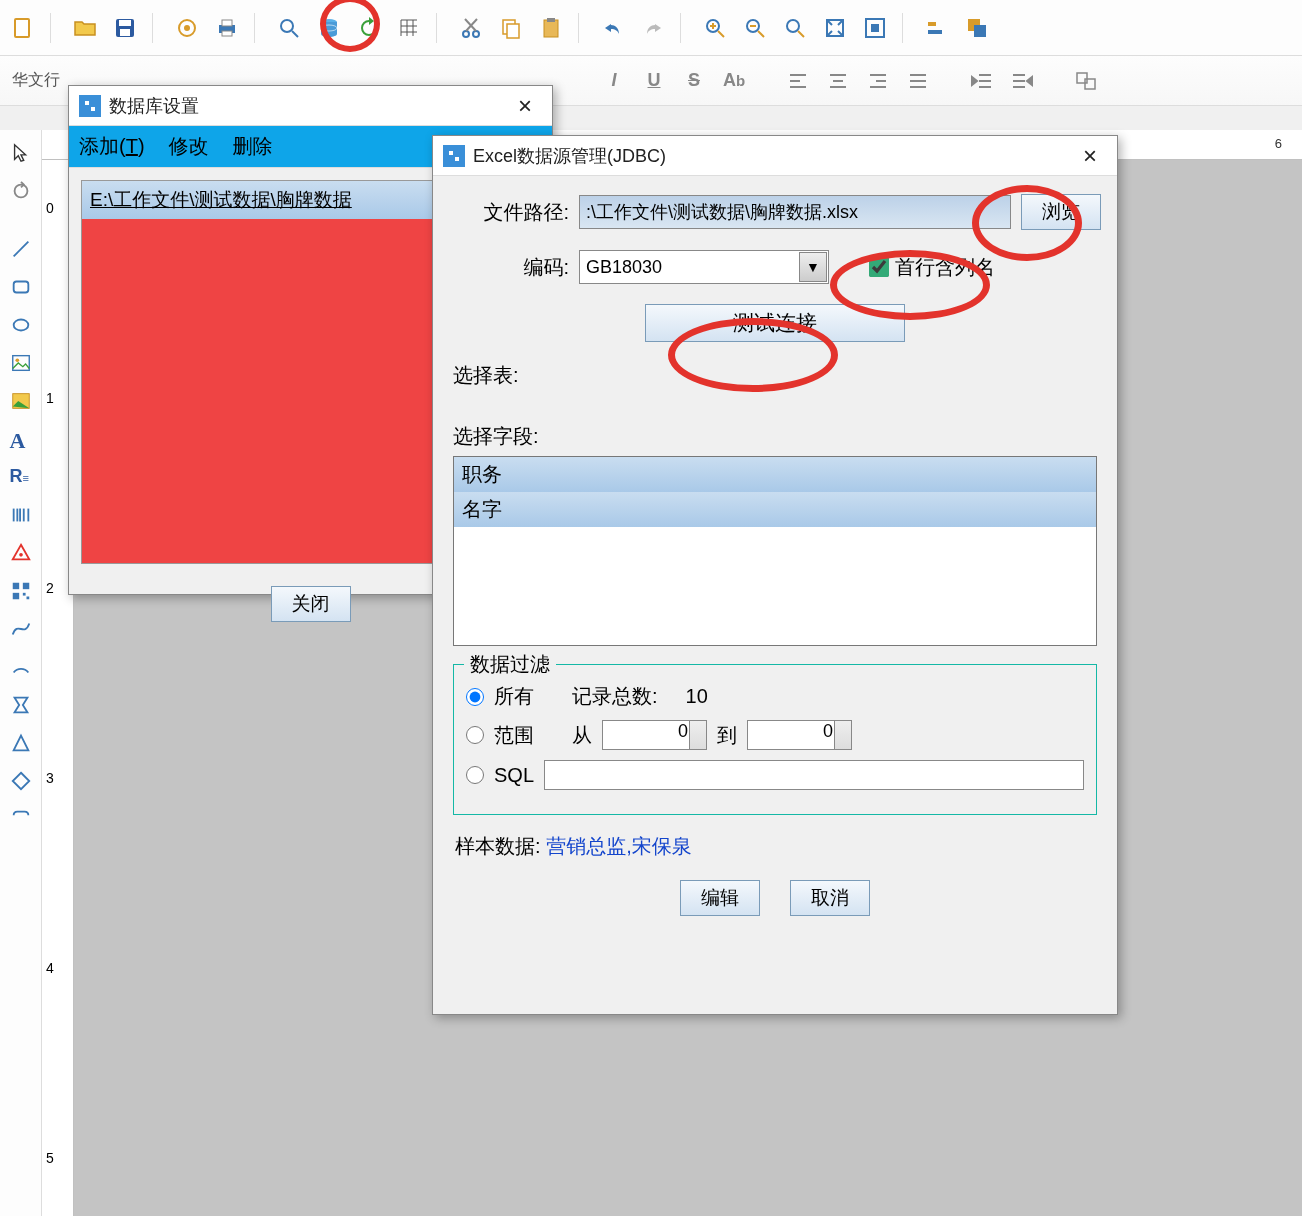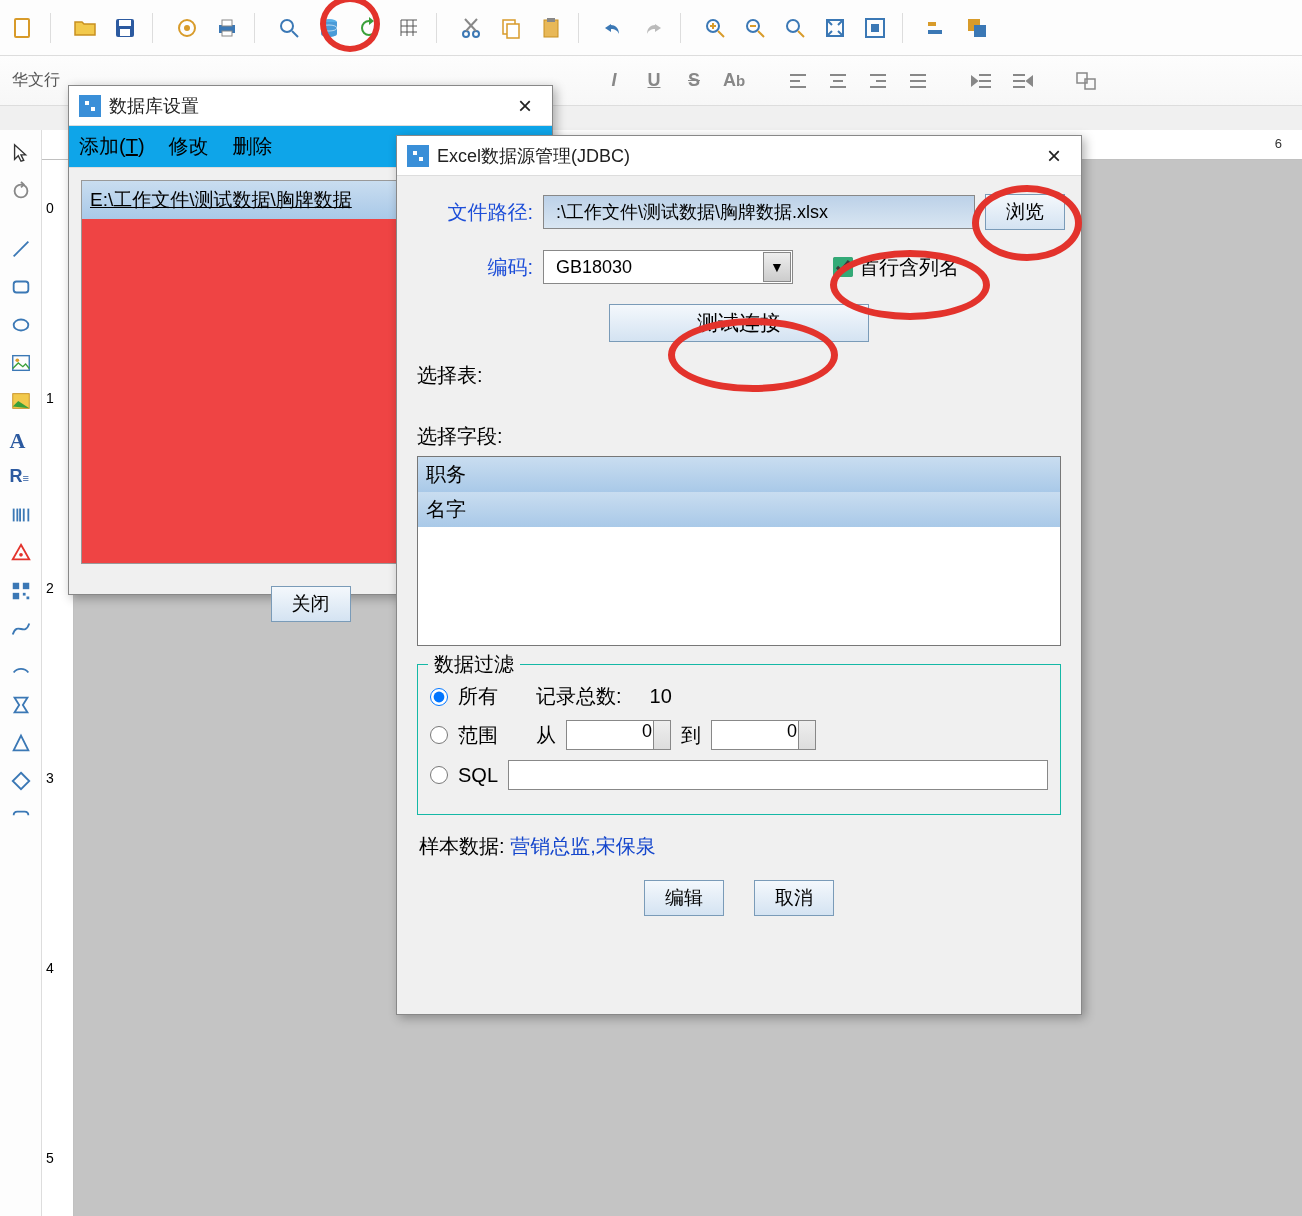--- a/index.html
+++ b/index.html
@@ -174,29 +174,29 @@
   font-size: 19px;
   background: linear-gradient(#c9ddf0,#a9c9e8);
   white-space: nowrap;
   overflow: hidden;
 }
 .dlg-db .footer {
   display:flex; justify-content:center; padding: 10px 0;
 }
 
 
-.dlg-excel { top: 135px; left: 396px; width: 686px; height: 880px; z-index: 20;}
+.dlg-excel { top: 135px; left: 432px; width: 686px; height: 880px; z-index: 20;}
 .dlg-excel .body { padding: 18px 16px; }
 .row { display:flex; align-items:center; margin-bottom: 20px; gap: 10px; }
-.row .label { width: 120px; text-align:right; font-size:20px; color:#1d4ed8;}
+.row .label { width: 120px; text-align:right; font-size:20px; color:#000000;}
 .input-txt {
   flex:1; height: 34px;
   border:1px solid #888;
   background:linear-gradient(#bcd1e8,#d9e6f2);
-  padding:0 12px; font-size:18px;
+  padding:0 6px; font-size:18px;
 }
 .btn {
   min-width: 80px;
   height: 36px;
   background: linear-gradient(#f4f8fc,#d4e3f2);
   border:1px solid #7a9bb8;
   font-size:19px;
   padding: 0 14px;
   cursor:pointer;
 }

